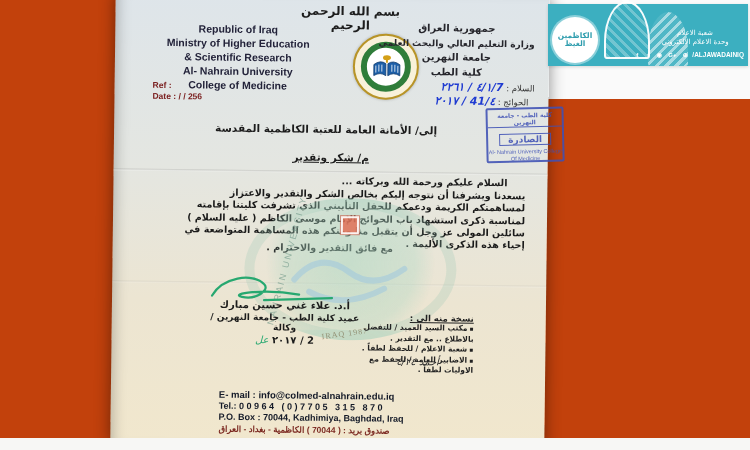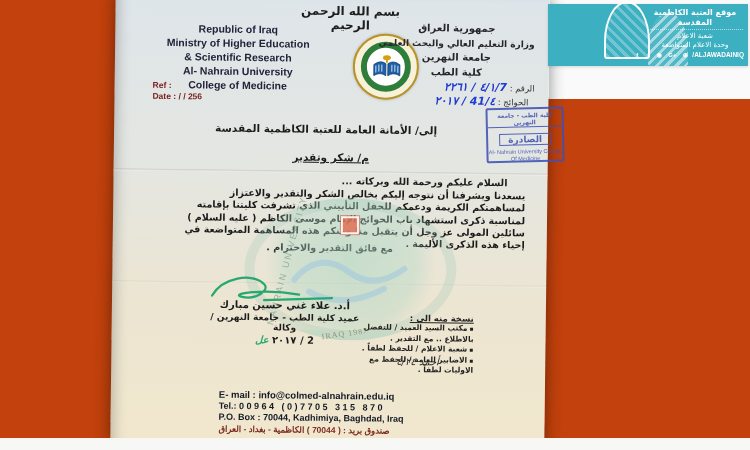--- a/index.html
+++ b/index.html
@@ -56,21 +56,21 @@
   .wm-square { position:absolute; left:96px; top:18px; width:18px; height:18px; background:rgba(226,105,79,.8); border:2px solid rgba(255,255,255,.9); box-shadow:0 0 0 1px rgba(200,90,70,.6); }
   .wm-year { position:absolute; left:78px; bottom:2px; font-size:8px; color:rgba(130,120,90,.75); transform:rotate(-8deg); letter-spacing:1px; font-family:"Liberation Serif",serif; }
   .wm svg { position:absolute; left:40px; top:42px; opacity:.55; }
 
   
   .sig-svg { position:absolute; left:92px; top:276px; }
   .sig-block { position:absolute; left:88px; top:305px; width:170px; text-align:center; direction:rtl; color:#1c1c1c; }
   .sig-name { font-size:10px; font-weight:bold; }
   .sig-title { font-size:9px; font-weight:bold; margin-top:2px; }
   .sig-date { font-size:10px; font-weight:bold; margin-top:2px; position:relative; }
-  .sig-date .green-mark { color:#27a870; font-style:italic; font-weight:bold; }
+  .sig-date .green-mark { color:#27a870; font-style:italic; font-weight:normal; }
 
   
   .cc { position:absolute; left:238px; top:317px; width:124px; direction:rtl; text-align:right; color:#222; }
   .cc-head { font-size:8.5px; font-weight:bold; text-decoration:underline; }
   .cc-item { font-size:7.5px; font-weight:bold; line-height:10.5px; }
   .cc-item::before { content:"▪ "; font-size:6px; }
   .clerk { position:absolute; left:243px; top:360px; font-size:10px; font-style:italic; color:#2e2e2e; direction:rtl;margin-left:42px; }
 
   
   .footer { position:absolute; left:108px; top:395px; width:250px; color:#141a28; font-family:"Liberation Sans",sans-serif; }
@@ -87,21 +87,21 @@
                   background:repeating-linear-gradient(45deg, rgba(255,255,255,.28) 0 3px, rgba(255,255,255,0) 3px 7px); }
   .dome-filled { left:100px; top:8px; width:40px; height:54px;
                  background:repeating-linear-gradient(-45deg, rgba(255,255,255,.55) 0 3px, rgba(255,255,255,.1) 3px 7px); }
   .crescent { position:absolute; left:73px; top:-11px; width:9px; height:9px; border:2px solid #ffffff; border-radius:50%; background:transparent; }
   .emblem { position:absolute; left:4px; top:13px; width:46px; height:46px; border-radius:50%; background:#ffffff;
             display:flex; align-items:center; justify-content:center; text-align:center;
             box-shadow:0 0 0 2px rgba(255,255,255,.4); }
   .emblem span { font-size:7.5px; font-weight:bold; color:#2f9dae; direction:rtl; line-height:8.5px; }
   .b-text { position:absolute; right:5px; top:4px; width:96px; text-align:center; color:#ffffff; direction:rtl; }
   .b-title { font-size:8px; font-weight:bold; line-height:9.5px; border-bottom:1px dotted rgba(255,255,255,.6); padding-bottom:2px; }
-  .b-dept { font-size:7px; margin-top:2px; }
+  .b-dept { font-size:7px; margin-top:21px; }
   .b-unit { font-size:7px; margin-top:1px; }
   .b-social { position:absolute; right:4px; top:46px; direction:ltr; color:#ffffff; font-size:6.5px; font-weight:bold; display:flex; align-items:center; gap:3px; font-family:"Liberation Sans",sans-serif; }
   .b-social .ic { display:inline-block; width:8px; height:8px; line-height:8px; text-align:center; font-size:6px; border:1px solid rgba(255,255,255,.0); }
 </style>
 </head>
 <body>
 
 <div class="stage">
 
   <div class="right-panel"></div>
@@ -139,21 +139,21 @@
     </div>
 
     <div class="ar-block">
       <div>جمهورية العراق</div>
       <div style="font-size:9px;">وزارة التعليم العالي والبحث العلمي</div>
       <div>جامعة النهرين</div>
       <div>كلية الطب</div>
     </div>
 
     <div class="numline">
-      <span>الرقم :</span>
+      <span>السلام :</span>
       <span class="hand">٤/١/7 / ٢٢٦١</span>
     </div>
     <div class="numline dateline">
       <span>الحوائج :</span>
       <span class="hand">41/٤ / ٢٠١٧</span>
     </div>
 
     <div class="stamp">
       <div class="s1">كلية الطب - جامعة النهرين</div>
       <div class="s2">الصادرة</div>
@@ -217,24 +217,26 @@
       </div>
       <div class="f-pobox">P.O. Box : 70044, Kadhimiya, Baghdad, Iraq</div>
       <div class="f-ar">صندوق بريد : ( 70044 ) الكاظمية - بغداد - العراق</div>
     </div>
   </div>
 
   <div class="banner">
     <div class="dome dome-outline"></div>
     <div class="crescent"></div>
     <div class="dome dome-filled"></div>
+    <div class="emblem">
+      <span>الكاظمين الغيظ</span>
+    </div>
     <div class="b-text">
-      <div class="b-title">موقع العتبة الكاظمية المقدسة</div>
       <div class="b-dept">شعبة الاعلام</div>
-      <div class="b-unit">وحدة الاعلام المتواضعة</div>
+      <div class="b-unit">وحدة الاعلام الالكتروني</div>
     </div>
     <div class="b-social">
       <span class="ic">f</span>
       <span class="ic">t</span>
       <span class="ic">◉</span>
       <span class="ic" style="width:12px;">G+</span>
       <span class="ic">⊕</span>
       <span>/ALJAWADAINIQ</span>
     </div>
   </div>

